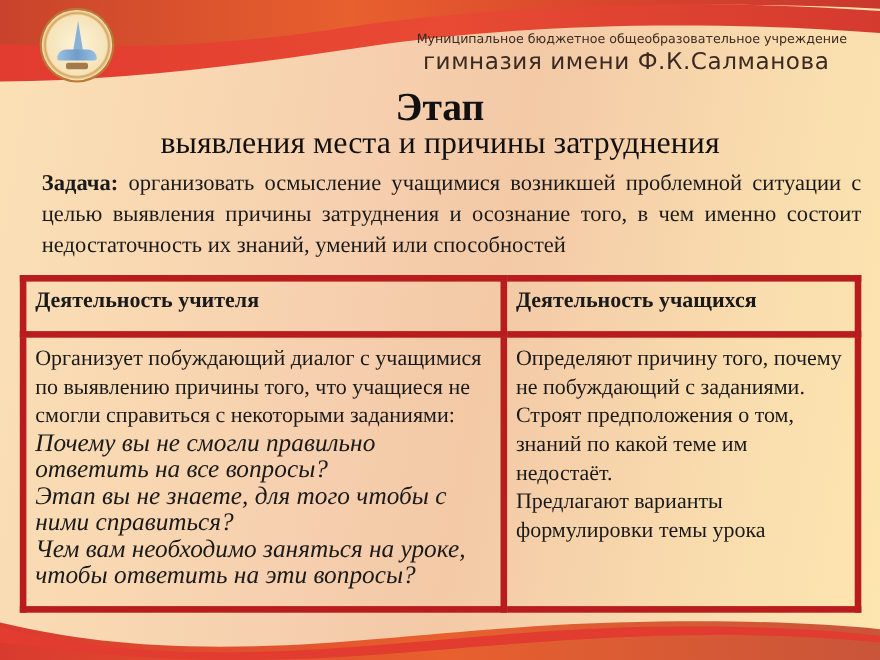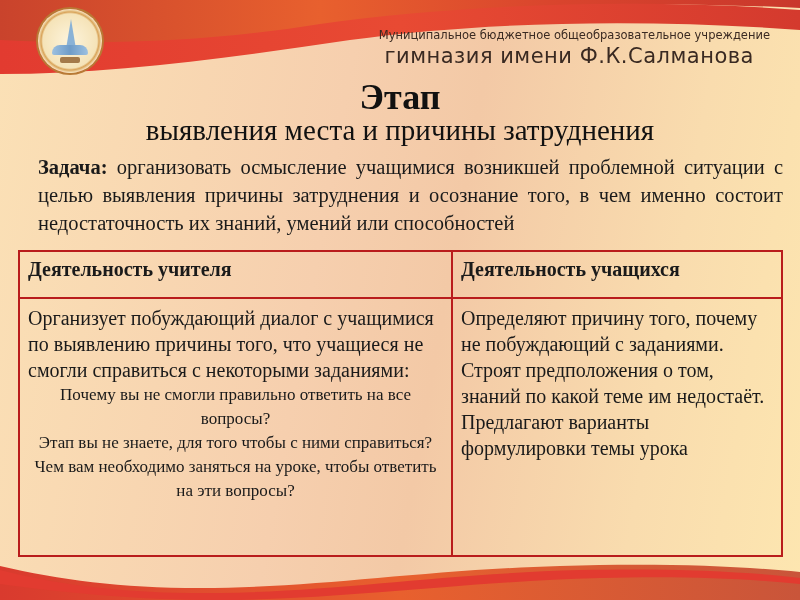--- a/index.html
+++ b/index.html
@@ -20,25 +20,25 @@
             font-family:"DejaVu Sans", sans-serif; }
   .school .line1 { top:28px; font-size:11.5px; position:absolute; right:0; white-space:nowrap;padding-left:16px; }
   .school .line2 { top:44px; font-size:21px; position:absolute; right:16px; white-space:nowrap; letter-spacing:0.5px; }
   .title1 { position:absolute; top:76px; left:0; width:800px; text-align:center; font-size:36px; font-weight:bold; color:#111; }
   .title2 { position:absolute; top:114px; left:0; width:800px; text-align:center; font-size:29px; font-weight:normal; color:#111; }
   .task { position:absolute; left:38px; top:153px; width:745px; font-size:20.5px; line-height:28px;
           text-align:justify; color:#1a1a1a; }
   .task b { font-weight:bold; }
   table.grid { position:absolute; left:18px; top:250px; width:765px; height:307px; border-collapse:collapse;
                font-size:20px; color:#1a1a1a; }
-  table.grid td, table.grid th { border:2px solid #b91c1c; vertical-align:top; text-align:left; padding:6px 8px; }
+  table.grid td, table.grid th { border:6px solid #b91c1c; vertical-align:top; text-align:left; padding:6px 8px; }
   table.grid th { height:33px; font-weight:bold; }
   .c1 { width:415px; }
   .row-text { line-height:26px; }
-  .italic-q { font-size:17px; line-height:24px;text-align:center; }
+  .italic-q { font-style:italic; font-size:23px; line-height:24px; }
 </style>
 </head>
 <body>
 
 <div class="bg"></div>
 
 <svg class="wave" style="top:0;height:120px" viewBox="0 0 800 120" preserveAspectRatio="none">
   <defs>
     <linearGradient id="tw" x1="0" x2="1">
       <stop offset="0" stop-color="#c9432c"></stop>

